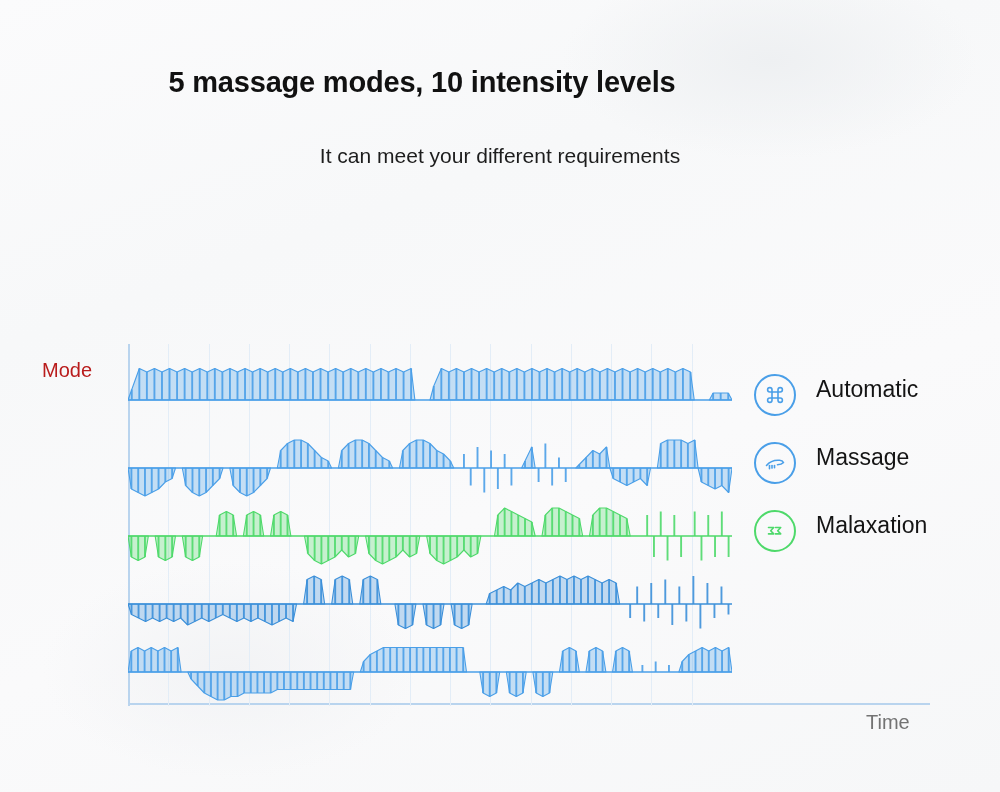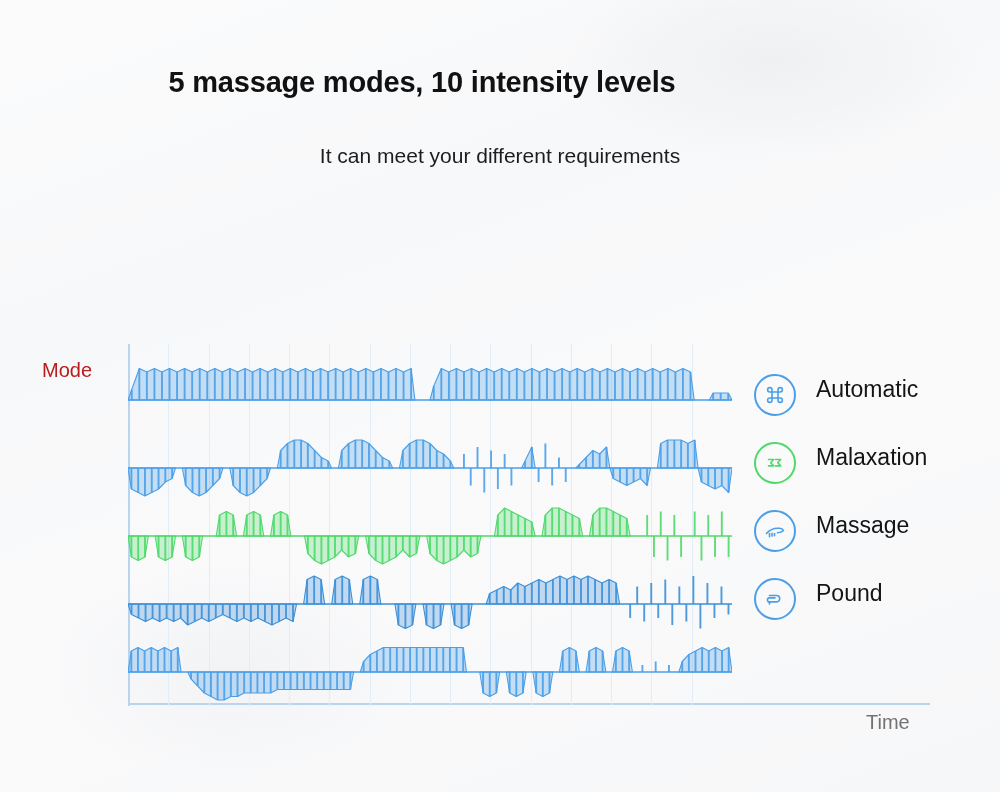--- a/index.html
+++ b/index.html
@@ -530,42 +530,33 @@
         <svg width="26" height="26" viewBox="0 0 26 26">
           <path d="M10 10h6v6h-6z" fill="none" stroke="#4a9fe8" stroke-width="1.6" stroke-linecap="round" stroke-linejoin="round"></path>
           <path d="M10 10V7.8a2.2 2.2 0 1 0-2.2 2.2H10" fill="none" stroke="#4a9fe8" stroke-width="1.6" stroke-linecap="round" stroke-linejoin="round"></path>
           <path d="M16 10V7.8a2.2 2.2 0 1 1 2.2 2.2H16" fill="none" stroke="#4a9fe8" stroke-width="1.6" stroke-linecap="round" stroke-linejoin="round"></path>
           <path d="M10 16v2.2a2.2 2.2 0 1 1-2.2-2.2H10" fill="none" stroke="#4a9fe8" stroke-width="1.6" stroke-linecap="round" stroke-linejoin="round"></path>
           <path d="M16 16v2.2a2.2 2.2 0 1 0 2.2-2.2H16" fill="none" stroke="#4a9fe8" stroke-width="1.6" stroke-linecap="round" stroke-linejoin="round"></path>
         </svg>
       </span>
       <span class="tx">Automatic</span>
     </div>
-    <div class="leg green">
-      <span class="ic">
-        <svg width="26" height="26" viewBox="0 0 26 26">
-          <path d="M6.5 9.5h5.2l-3 3.2 3 3.2H6.5" fill="none" stroke="#4ed96a" stroke-width="1.6" stroke-linecap="round" stroke-linejoin="round"></path>
-          <path d="M13.5 9.5h5.2l-3 3.2 3 3.2h-5.2" fill="none" stroke="#4ed96a" stroke-width="1.6" stroke-linecap="round" stroke-linejoin="round"></path>
-        </svg>
-      </span>
-      <span class="tx">Malaxation</span>
-    </div>
     <div class="leg">
       <span class="ic">
         <svg width="26" height="26" viewBox="0 0 26 26">
           <path d="M4.5 15.5c3-3.6 8-5.6 13-5.2 2 .2 3.4 1 4 2.2-1.2 1.4-3.4 2.2-6 2.2" fill="none" stroke="#4a9fe8" stroke-width="1.6" stroke-linecap="round" stroke-linejoin="round"></path>
           <path d="M7.5 15.5v3.2" fill="none" stroke="#4a9fe8" stroke-width="1.6" stroke-linecap="round" stroke-linejoin="round"></path>
           <path d="M10 15.5v2.6" fill="none" stroke="#4a9fe8" stroke-width="1.6" stroke-linecap="round" stroke-linejoin="round"></path>
           <path d="M12.5 15.5v2.2" fill="none" stroke="#4a9fe8" stroke-width="1.6" stroke-linecap="round" stroke-linejoin="round"></path>
         </svg>
       </span>
       <span class="tx">Massage</span>
     </div>
-    <div class="leg">
+    <div class="leg green">
       <span class="ic">
         <svg width="26" height="26" viewBox="0 0 26 26">
-          <path d="M7.5 9.5h7a3.2 3.2 0 0 1 0 6.4h-7a2 2 0 0 1 0-4h5.5" fill="none" stroke="#4a9fe8" stroke-width="1.6" stroke-linecap="round" stroke-linejoin="round"></path>
-          <path d="M7.5 15.9v2.2" fill="none" stroke="#4a9fe8" stroke-width="1.6" stroke-linecap="round" stroke-linejoin="round"></path>
+          <path d="M6.5 9.5h5.2l-3 3.2 3 3.2H6.5" fill="none" stroke="#4ed96a" stroke-width="1.6" stroke-linecap="round" stroke-linejoin="round"></path>
+          <path d="M13.5 9.5h5.2l-3 3.2 3 3.2h-5.2" fill="none" stroke="#4ed96a" stroke-width="1.6" stroke-linecap="round" stroke-linejoin="round"></path>
         </svg>
       </span>
-      <span class="tx">Pound</span>
+      <span class="tx">Malaxation</span>
     </div>
   </div>
 
 </body></html>

